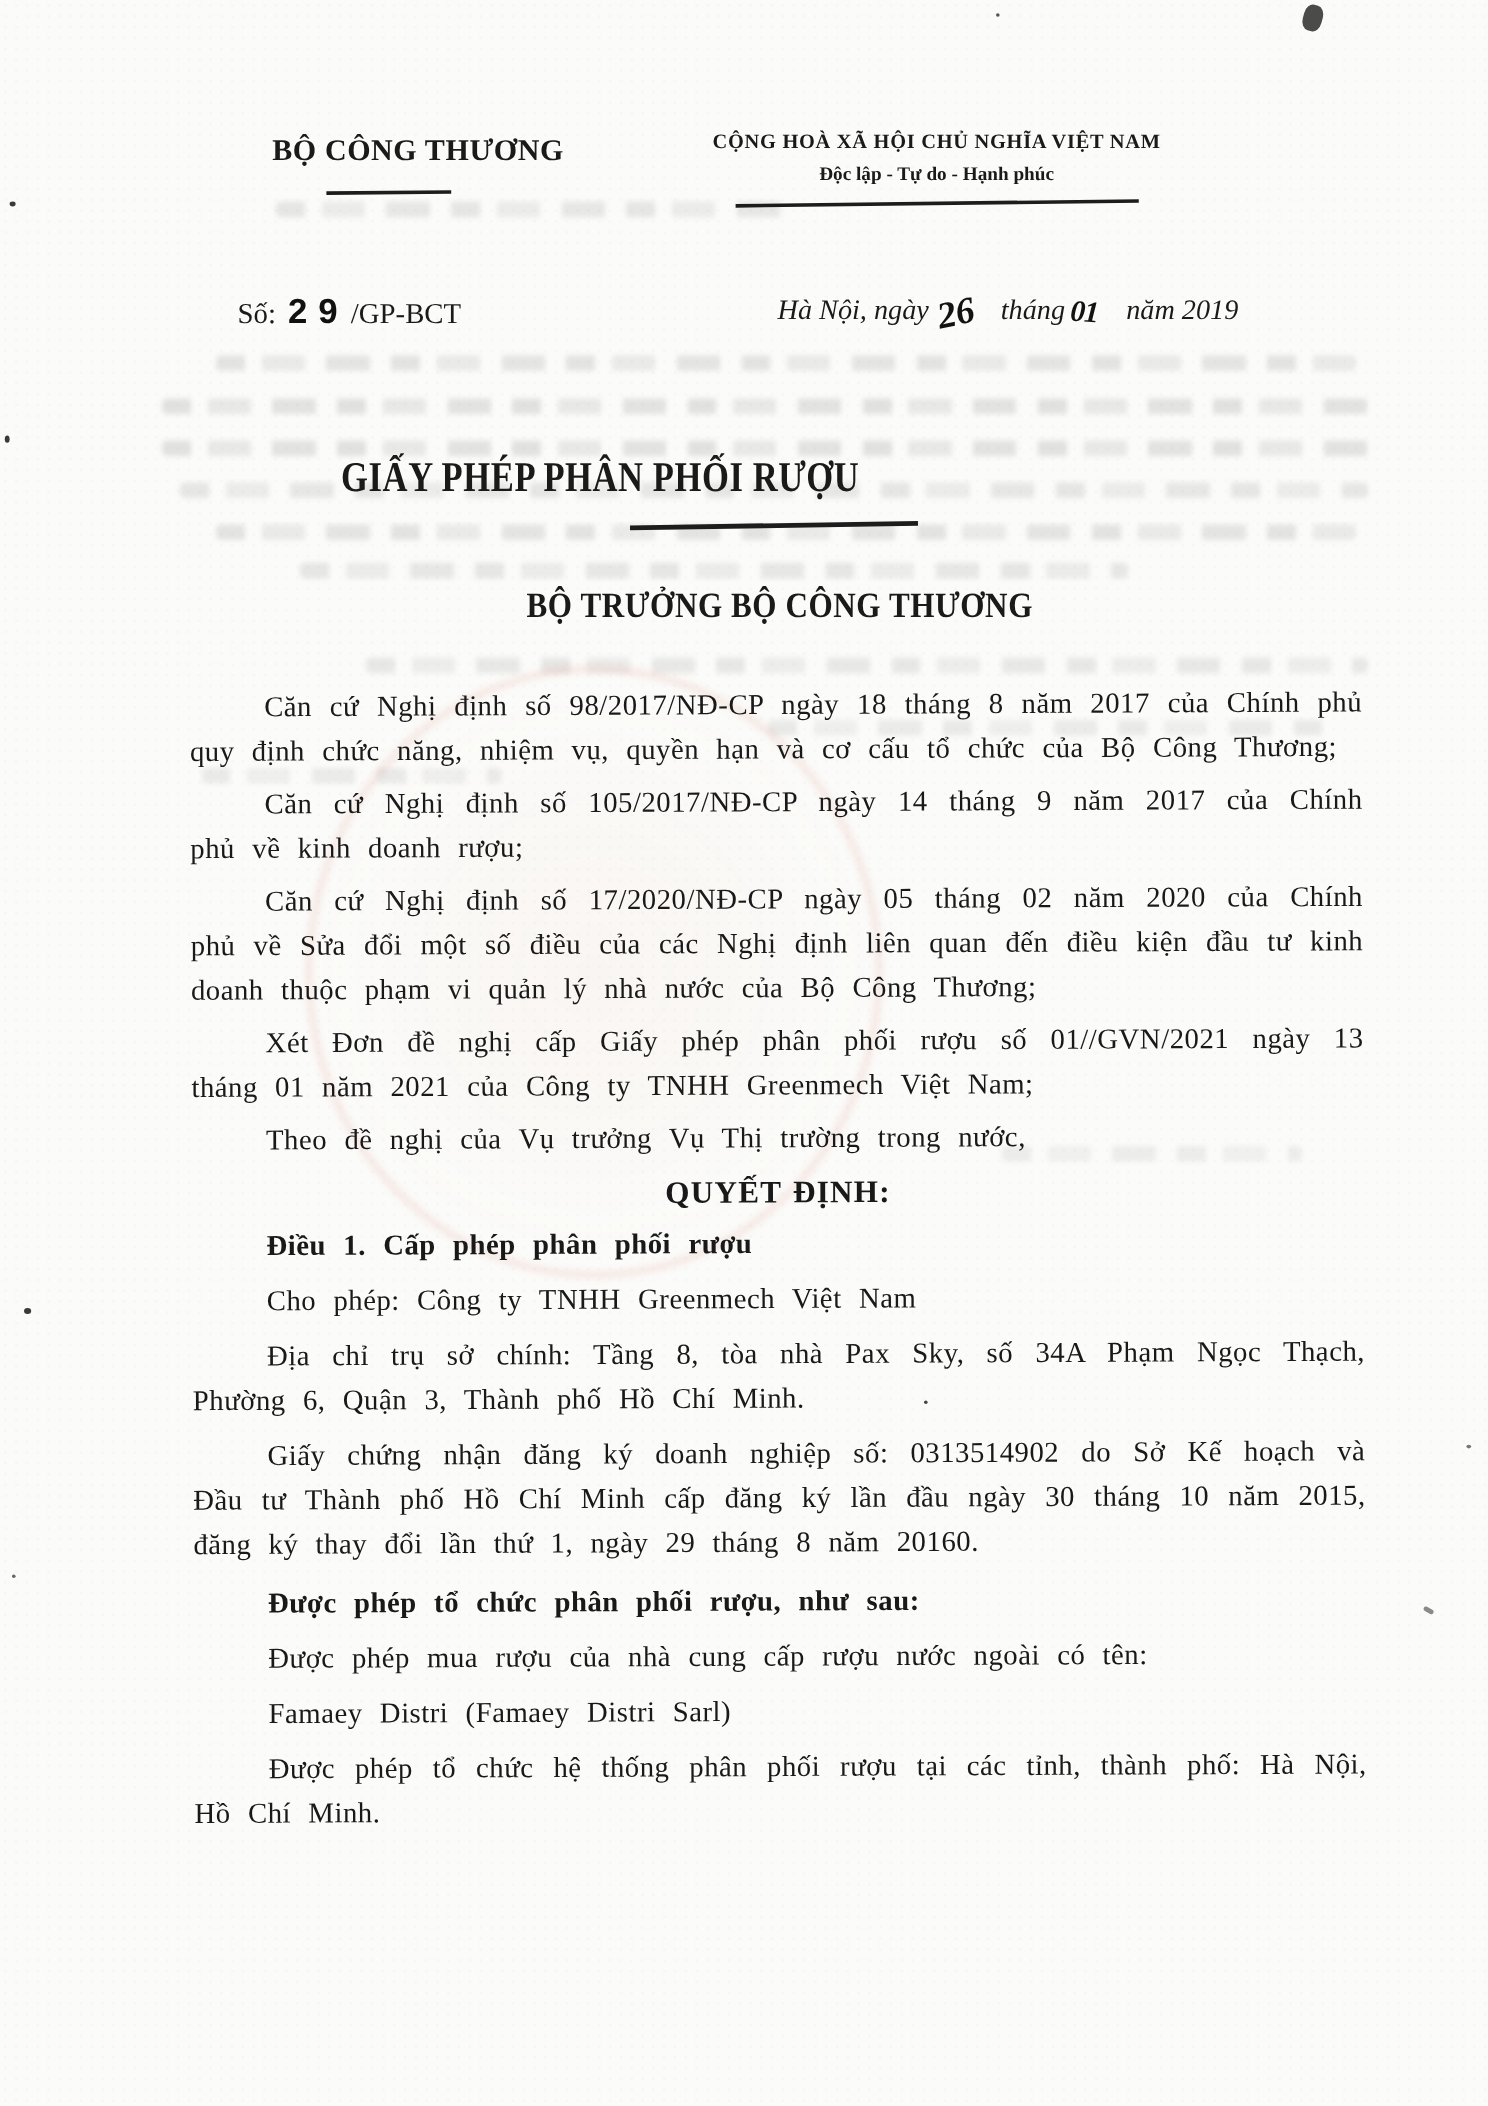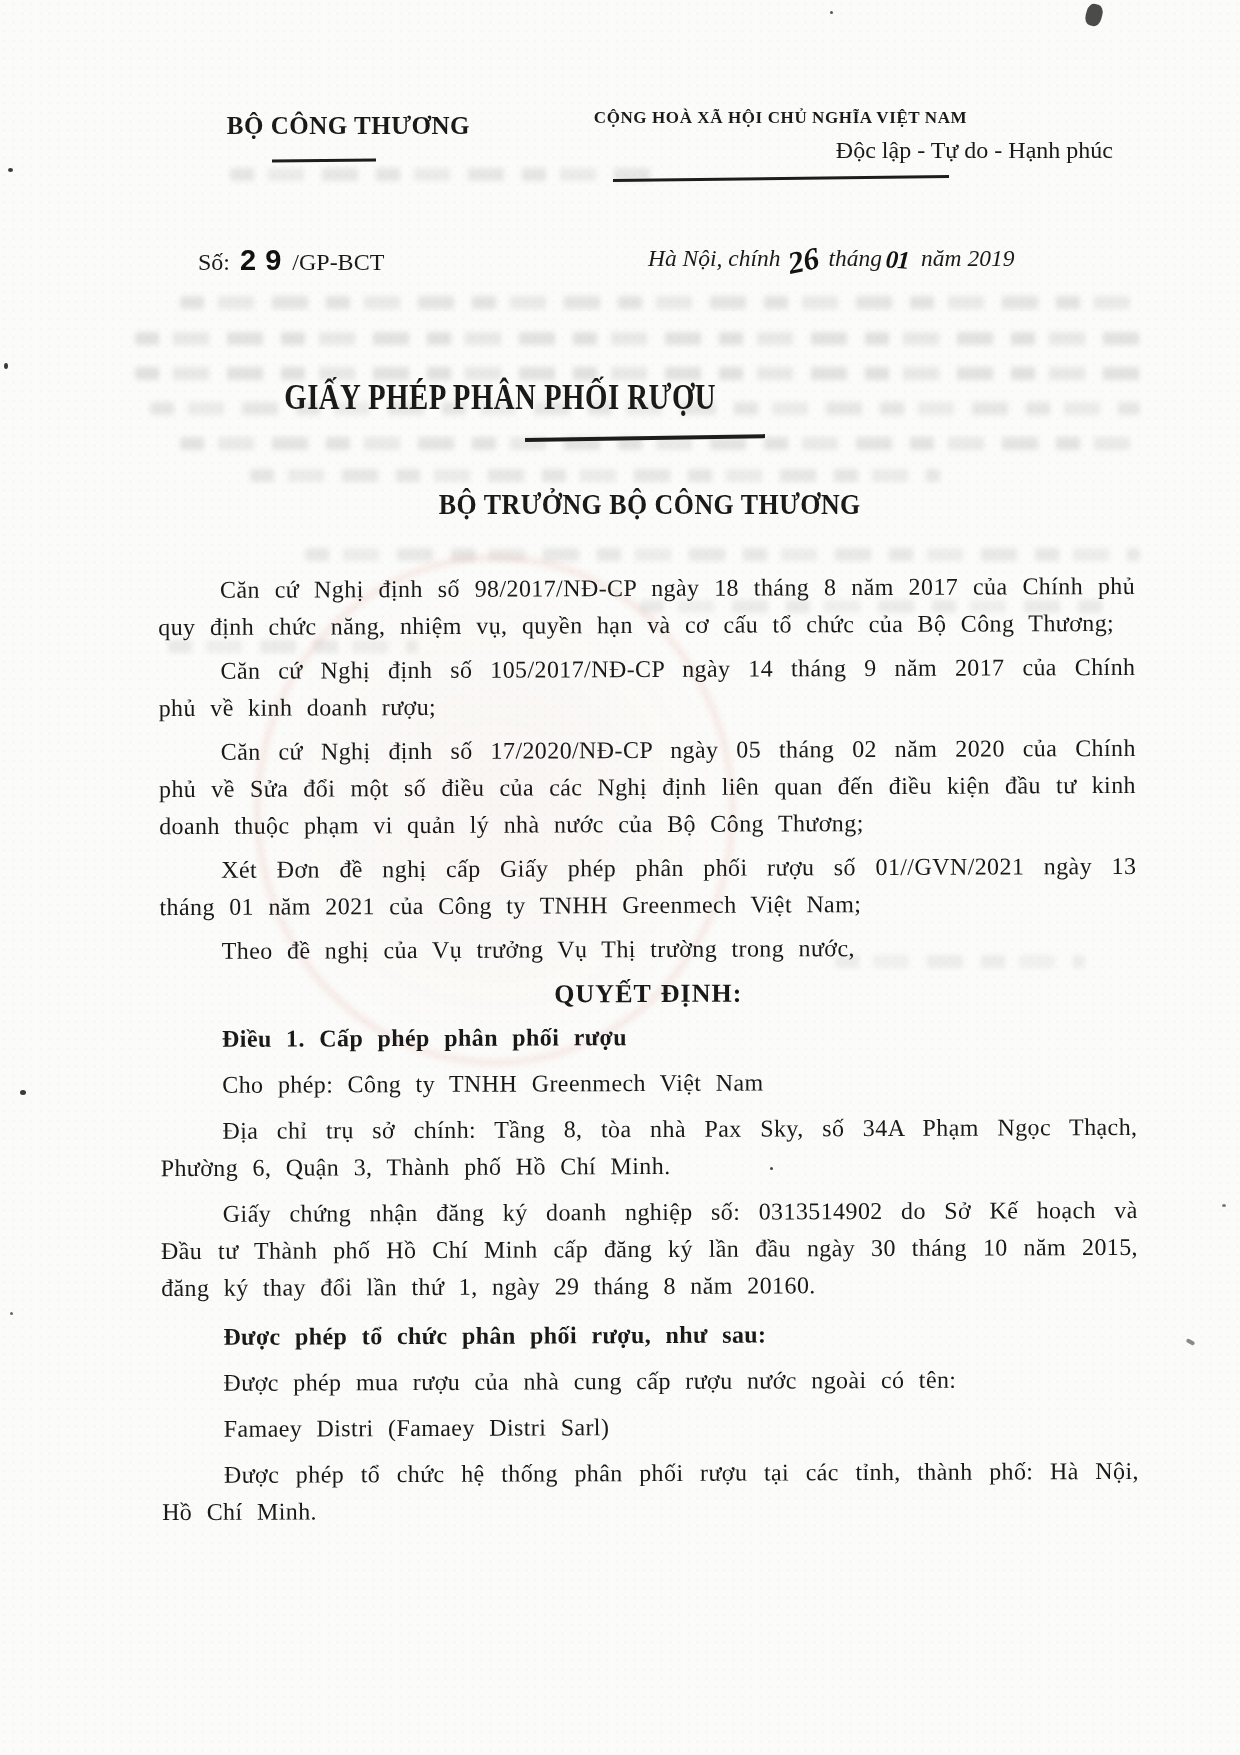--- a/index.html
+++ b/index.html
@@ -37,35 +37,35 @@
     white-space:nowrap;
   }
   .issuer-rule{position:absolute;left:272px;top:159px;width:104px;height:3px;background:#1d1d1d;transform:rotate(-.5deg);}
   .number-line{position:absolute;left:198px;top:244px;font-size:24px;white-space:nowrap;}
   .number-value{
     font-family:"Liberation Sans","DejaVu Sans",sans-serif;
     font-weight:bold;font-size:29px;letter-spacing:9px;margin:0 2px 0 10px;color:#111;
   }
   .republic-block{position:absolute;left:448px;top:108px;width:665px;text-align:center;}
   .republic{font-weight:bold;font-size:17px;letter-spacing:.6px;white-space:nowrap;}
-  .motto{font-weight:normal;font-size:24px;margin-top:9px;text-align:right;}
+  .motto{font-weight:bold;font-size:16px;margin-top:9px;}
   .motto-rule{width:336px;height:3px;background:#1d1d1d;margin:13px auto 0;transform:rotate(-.7deg);}
   .dateline{
     position:absolute;left:648px;top:238px;width:480px;
     font-style:italic;font-size:23.5px;white-space:nowrap;
   }
   .hand-day{
     display:inline-block;font-weight:bold;font-size:31px;
     transform:rotate(-12deg) translateY(5px);margin:0 3px 0 6px;color:#121212;
   }
   .hand-month{
     display:inline-block;font-weight:bold;font-size:25px;
     transform:rotate(4deg) translateY(2px);margin:0 4px 0 4px;letter-spacing:-1px;color:#121212;
   }
-  .dl-gap{margin-left:8px;text-align:center;}
+  .dl-gap{margin-left:20px;text-align:center;}
   
   .doc-title{position:absolute;left:0;width:980px;top:380px;text-align:center;padding-left:21px;box-sizing:border-box;}
   .doc-title span{display:inline-block;font-weight:bold;font-size:31px;transform:scale(.93,1.14);letter-spacing:.5px;}
   .title-rule{position:absolute;left:525px;top:436px;width:240px;height:3.5px;background:#1d1d1d;transform:rotate(-.9deg);}
   .authority{position:absolute;left:0;width:1240px;top:489px;text-align:center;padding-left:60px;box-sizing:border-box;}
   .authority span{display:inline-block;font-weight:bold;font-size:27px;transform:scale(.96,1.1);letter-spacing:.5px;}
   
   .body{
     position:absolute;left:158px;top:570px;width:977px;
     font-size:24px;line-height:37px;text-align:justify;
@@ -115,21 +115,21 @@
   <div class="issuer-rule"></div>
 
   <div class="number-line"><span>Số:</span><span class="number-value">29</span><span>/GP-BCT</span></div>
 
   <div class="republic-block">
     <div class="republic">CỘNG HOÀ XÃ HỘI CHỦ NGHĨA VIỆT NAM</div>
     <div class="motto">Độc lập - Tự do - Hạnh phúc</div>
     <div class="motto-rule"></div>
   </div>
 
-  <div class="dateline"><span>Hà Nội, chính</span><span class="hand-day">26</span><span class="dl-gap">tháng</span><span class="hand-month">01</span><span class="dl-gap">năm</span>&nbsp;<span>2019</span></div>
+  <div class="dateline"><span>Hà Nội, ngày</span><span class="hand-day">26</span><span class="dl-gap">tháng</span><span class="hand-month">01</span><span class="dl-gap">năm</span>&nbsp;<span>2019</span></div>
 
   <div class="doc-title"><span>GIẤY PHÉP PHÂN PHỐI RƯỢU</span></div>
   <div class="title-rule"></div>
   <div class="authority"><span>BỘ TRƯỞNG BỘ CÔNG THƯƠNG</span></div>
 
   <div class="body">
     <p>Căn cứ Nghị định số 98/2017/NĐ-CP ngày 18 tháng 8 năm 2017 của Chính phủ quy định chức năng, nhiệm vụ, quyền hạn và cơ cấu tổ chức của Bộ Công Thương;</p>
     <p>Căn cứ Nghị định số 105/2017/NĐ-CP ngày 14 tháng 9 năm 2017 của Chính phủ về kinh doanh rượu;</p>
     <p>Căn cứ Nghị định số 17/2020/NĐ-CP ngày 05 tháng 02 năm 2020 của Chính phủ về Sửa đổi một số điều của các Nghị định liên quan đến điều kiện đầu tư kinh doanh thuộc phạm vi quản lý nhà nước của Bộ Công Thương;</p>
     <p>Xét Đơn đề nghị cấp Giấy phép phân phối rượu số 01//GVN/2021 ngày 13 tháng 01 năm 2021 của Công ty TNHH Greenmech Việt Nam;</p>

